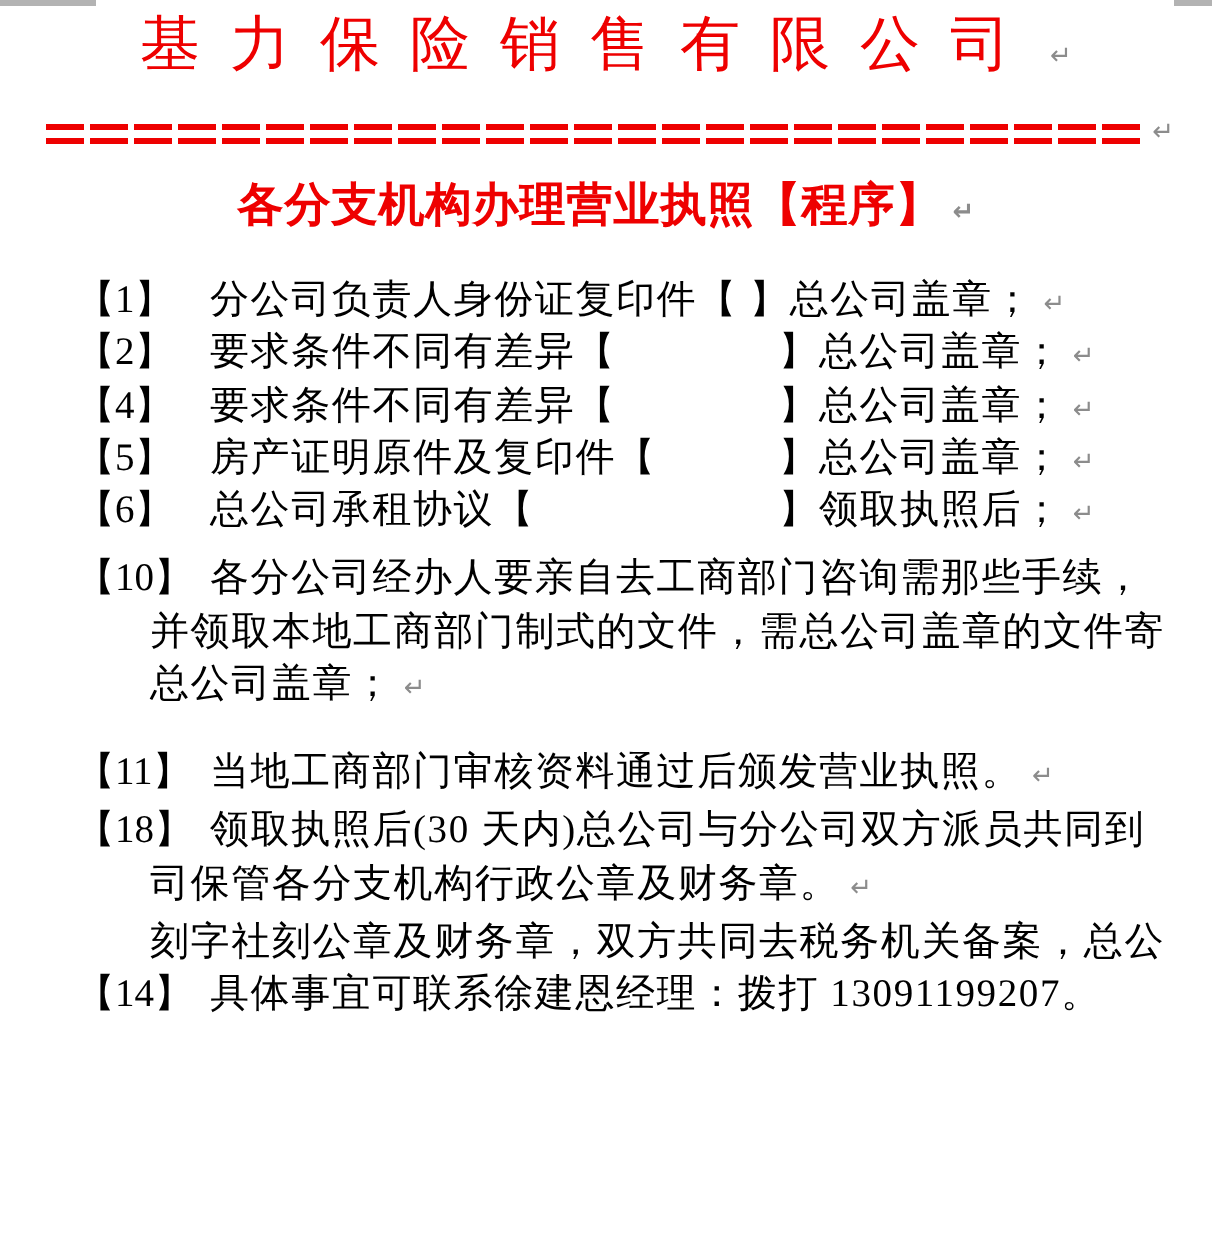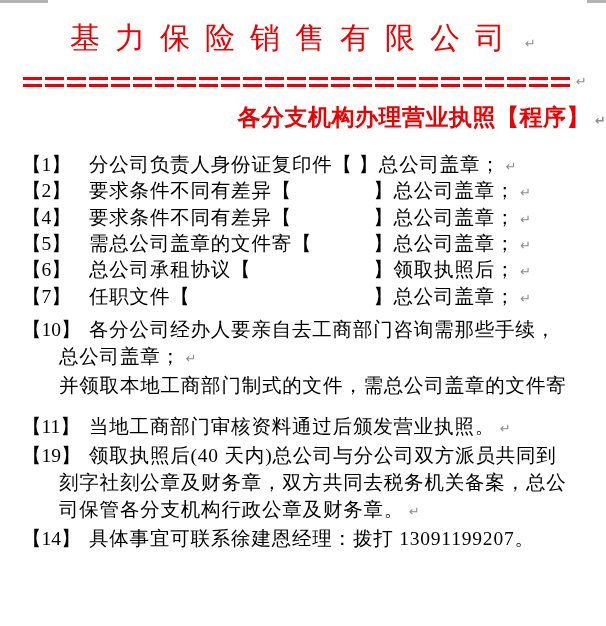--- a/index.html
+++ b/index.html
@@ -9,52 +9,52 @@
     background:#ffffff;
     overflow:hidden;
     font-family:"Liberation Serif","DejaVu Serif",serif;
     color:#000000;
   }
   .edge{position:absolute;top:0;height:3px;background:#b3b3b3;}
   .edge-left{left:0;width:48px;}
   .edge-right{right:0;width:19px;}
 
   .title{
-    padding-top:20px;
+    padding-top:5px;
     text-align:center;
     color:#ee0000;
     font-size:30px;
     line-height:36px;
     letter-spacing:15px;
     white-space:nowrap;
   }
   .title .pmark{letter-spacing:0;}
 
   .sep-row{position:relative;margin-top:15px;margin-left:23px;width:548px;height:10px;}
   .sep-bar{
     position:absolute;left:0;right:0;height:3px;
     background:repeating-linear-gradient(to right,#ee0000 0 19px,rgba(0,0,0,0) 19px 22px);
   }
   .sep-top{top:0;}
   .sep-bottom{bottom:0;}
   .sep-row .pmark{position:absolute;right:-16px;top:-3px;margin-left:0;}
 
   .subtitle{
     margin-top:16px;
-    text-align:right;
+    text-align:center;
     color:#ee0000;
     font-size:23px;
     font-weight:bold;
     letter-spacing:0.5px;
     line-height:29px;
     white-space:nowrap;
   }
 
   .list{margin-top:18px;font-size:19.5px;letter-spacing:0.8px;}
-  .item{padding-left:22px;white-space:nowrap;}
+  .item{padding-left:38px;white-space:nowrap;}
   .item .line{line-height:24.35px;}
   .item.para .line{line-height:26.8px;}
   .item-10{margin-top:6px;}
   .item-11{margin-top:15px;}
   .label{display:inline-block;width:67px;letter-spacing:0;}
   .line.cont{padding-left:37px;}
 
   .pmark{
     font-family:"DejaVu Sans",sans-serif;
     color:#8c8c8c;
@@ -89,48 +89,45 @@
     <div class="item single">
       <div class="line"><span class="label">【2】</span><span>要求条件不同有差异【　　　　】总公司盖章；</span><span class="pmark">↵</span></div>
     </div>
 
 
     <div class="item single">
       <div class="line"><span class="label">【4】</span><span>要求条件不同有差异【　　　　】总公司盖章；</span><span class="pmark">↵</span></div>
     </div>
 
     <div class="item single">
-      <div class="line"><span class="label">【5】</span><span>需总公司盖章的文件寄【　　　】总公司盖章；</span><span class="pmark">↵</span></div>
+      <div class="line"><span class="label">【5】</span><span>房产证明原件及复印件【　　　】总公司盖章；</span><span class="pmark">↵</span></div>
     </div>
 
     <div class="item single">
       <div class="line"><span class="label">【6】</span><span>总公司承租协议【　　　　　　】领取执照后；</span><span class="pmark">↵</span></div>
     </div>
 
-    <div class="item single">
-      <div class="line"><span class="label">【7】</span><span>任职文件【　　　　　　　　　】总公司盖章；</span><span class="pmark">↵</span></div>
-    </div>
 
 
 
     <div class="item para item-10">
       <div class="line"><span class="label">【10】</span><span>各分公司经办人要亲自去工商部门咨询需那些手续，</span></div>
+      <div class="line cont"><span>并领取本地工商部门制式的文件，需总公司盖章的文件寄</span></div>
       <div class="line cont"><span>总公司盖章；</span><span class="pmark">↵</span></div>
-      <div class="line cont"><span>并领取本地工商部门制式的文件，需总公司盖章的文件寄</span></div>
     </div>
 
     <div class="item para single item-11">
       <div class="line"><span class="label">【11】</span><span>当地工商部门审核资料通过后颁发营业执照。</span><span class="pmark">↵</span></div>
     </div>
 
 
     <div class="item para">
-      <div class="line"><span class="label">【19】</span><span>领取执照后(40 天内)总公司与分公司双方派员共同到</span></div>
+      <div class="line"><span class="label">【18】</span><span>领取执照后(30 天内)总公司与分公司双方派员共同到</span></div>
+      <div class="line cont"><span>司保管各分支机构行政公章及财务章。</span><span class="pmark">↵</span></div>
       <div class="line cont"><span>刻字社刻公章及财务章，双方共同去税务机关备案，总公</span></div>
-      <div class="line cont"><span>司保管各分支机构行政公章及财务章。</span><span class="pmark">↵</span></div>
     </div>
 
     <div class="item para">
       <div class="line"><span class="label">【14】</span><span>具体事宜可联系徐建恩经理：拨打 13091199207。</span></div>
 
     </div>
 
   </div>
 </div>
 

